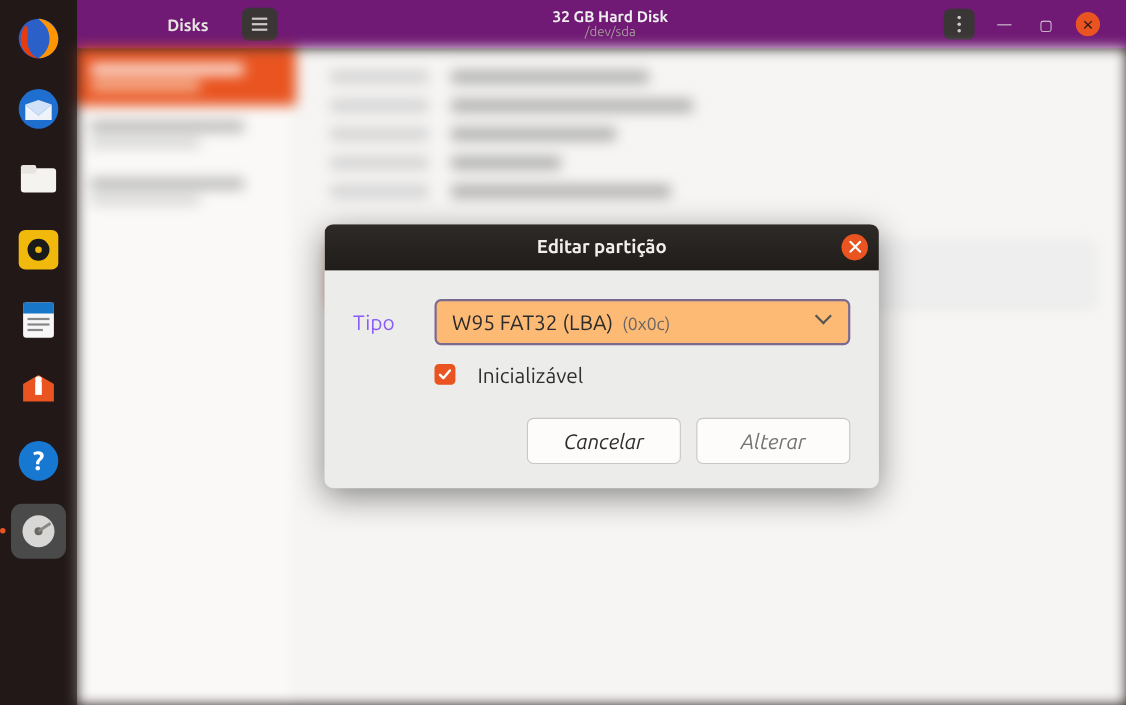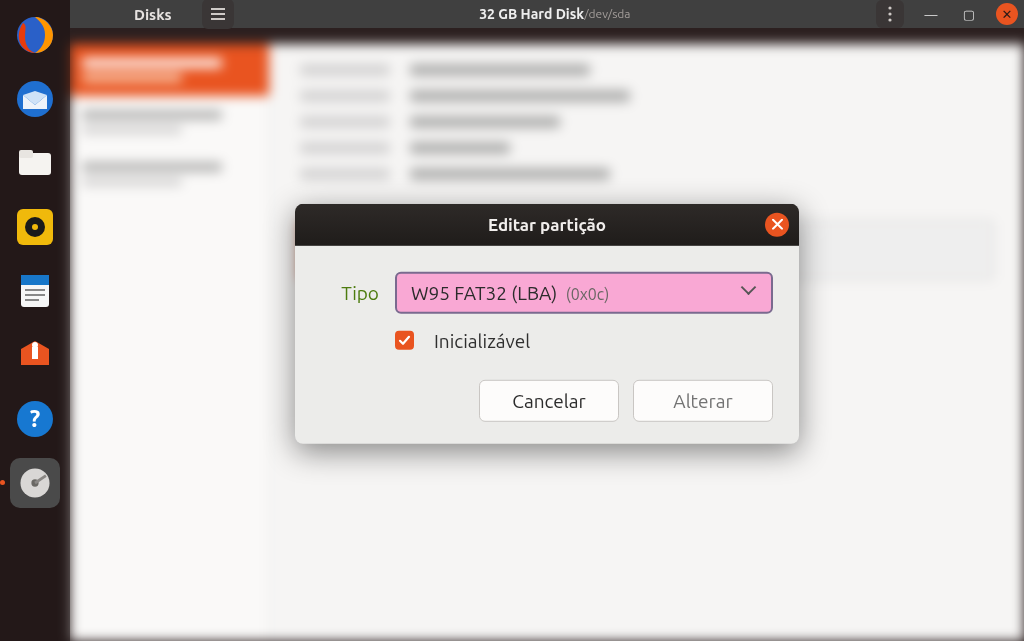--- a/index.html
+++ b/index.html
@@ -39,26 +39,26 @@
       background: #e95420;
       border-radius: 50%;
     }
     .dock-item.disks { background: #4a4a4a; border-radius: 10px;}
     
     .window {
       position: absolute;
       left: 70px; top: 0; right: 0; bottom: 0;
     }
     .titlebar {
-      height: 28px;
-      background: #404040;
+      height: 44px;
+      background: #701a75;
       display: flex;
       align-items: center;
       color: #d8d4d2;
-      padding: 0 0;
+      padding: 0 18px;
       gap: 10px;
     }
     .titlebar .app-name {
       font-weight: bold;
       font-size: 15px;
       margin-left: 64px;
       margin-right: 20px;
       color: #e7e3e1;
     }
     .hamburger {
@@ -67,21 +67,21 @@
       border-radius: 6px;
       display: flex; align-items: center; justify-content: center;
     }
     .hamburger div {
       width: 14px; height: 2px; background: #cfcac7;
       box-shadow: 0 -5px 0 #cfcac7, 0 5px 0 #cfcac7;
     }
     .title-center {
       flex: 1;
       text-align: right;
-      display: flex; flex-direction: row; align-items: center; justify-content: center;
+      display: flex; flex-direction: column; align-items: center; justify-content: center;
       line-height: 1.15;
     }
     .title-center .t1 { font-weight: bold; font-size: 14px; color: #eee; }
     .title-center .t2 { font-size: 12px; color: #a39d9a; }
     .title-right { display: flex; align-items: center; gap: 16px; padding-right: 6px;}
     .win-btn {
       width: 22px; height: 22px; border-radius: 50%;
       display: flex; align-items: center; justify-content: center;
       color: #ddd; font-size: 13px;
     }
@@ -156,30 +156,30 @@
       color: #fff; font-size: 13px; font-weight: bold;
     }
     .dialog-body {
       padding: 26px 26px 22px 26px;
     }
     .form-row {
       display: flex; align-items: center; gap: 16px;
       margin-bottom: 16px;
     }
     .form-label {
-      width: 58px; text-align: right;
-      color: #4d7c0f;
+      width: 58px; text-align: left;
+      color: #8b5cf6;
       font-size: 19px;
     }
     .select {
       flex: 1;
       height: 42px;
       border: 2px solid #7a6a8f;
       border-radius: 6px;
-      background: #f9a8d4;
+      background: #fdba74;
       display: flex; align-items: center;
       padding: 0 14px;
       font-size: 19px;
       color: #2b2b2b;
       justify-content: space-between;
     }
     .select .code { color: #6a6664; font-size: 16px; margin-left:4px;}
     .chev { width: 14px; height: 14px; }
     .chev::before {
       content: '';
@@ -209,21 +209,21 @@
       display: flex; justify-content: flex-end; gap: 14px;
     }
     .btn {
       min-width: 140px;
       height: 42px;
       border: 1px solid #c9c6c3;
       background: #fdfcfb;
       border-radius: 6px;
       font-size: 19px;
       color: #2c2c2c;
-      display: flex; align-items: center; justify-content: center;
+      display: flex; align-items: center; justify-content: center; font-style: italic;
     }
     .btn.disabled { color: #737373; }
   </style>
 </head>
 <body>
 
 <div class="dock">
   <div class="dock-item">
     <svg width="44" height="44" viewBox="0 0 44 44">
         <circle cx="22" cy="22" r="18" fill="#2a60c8"></circle>

